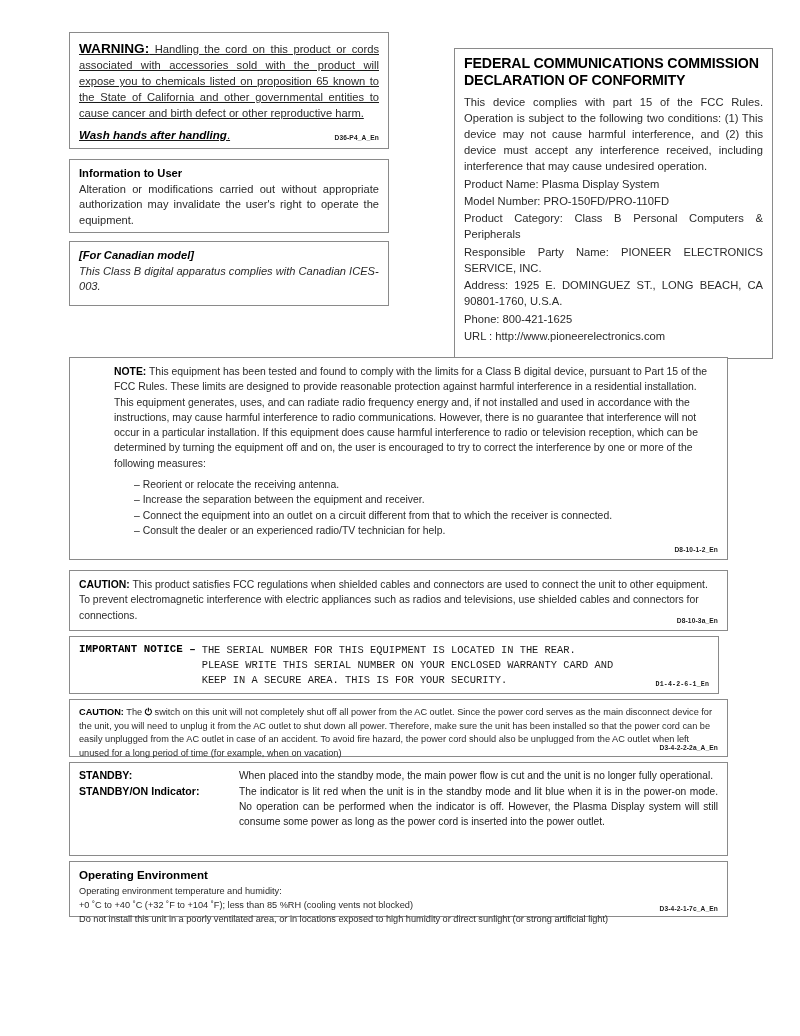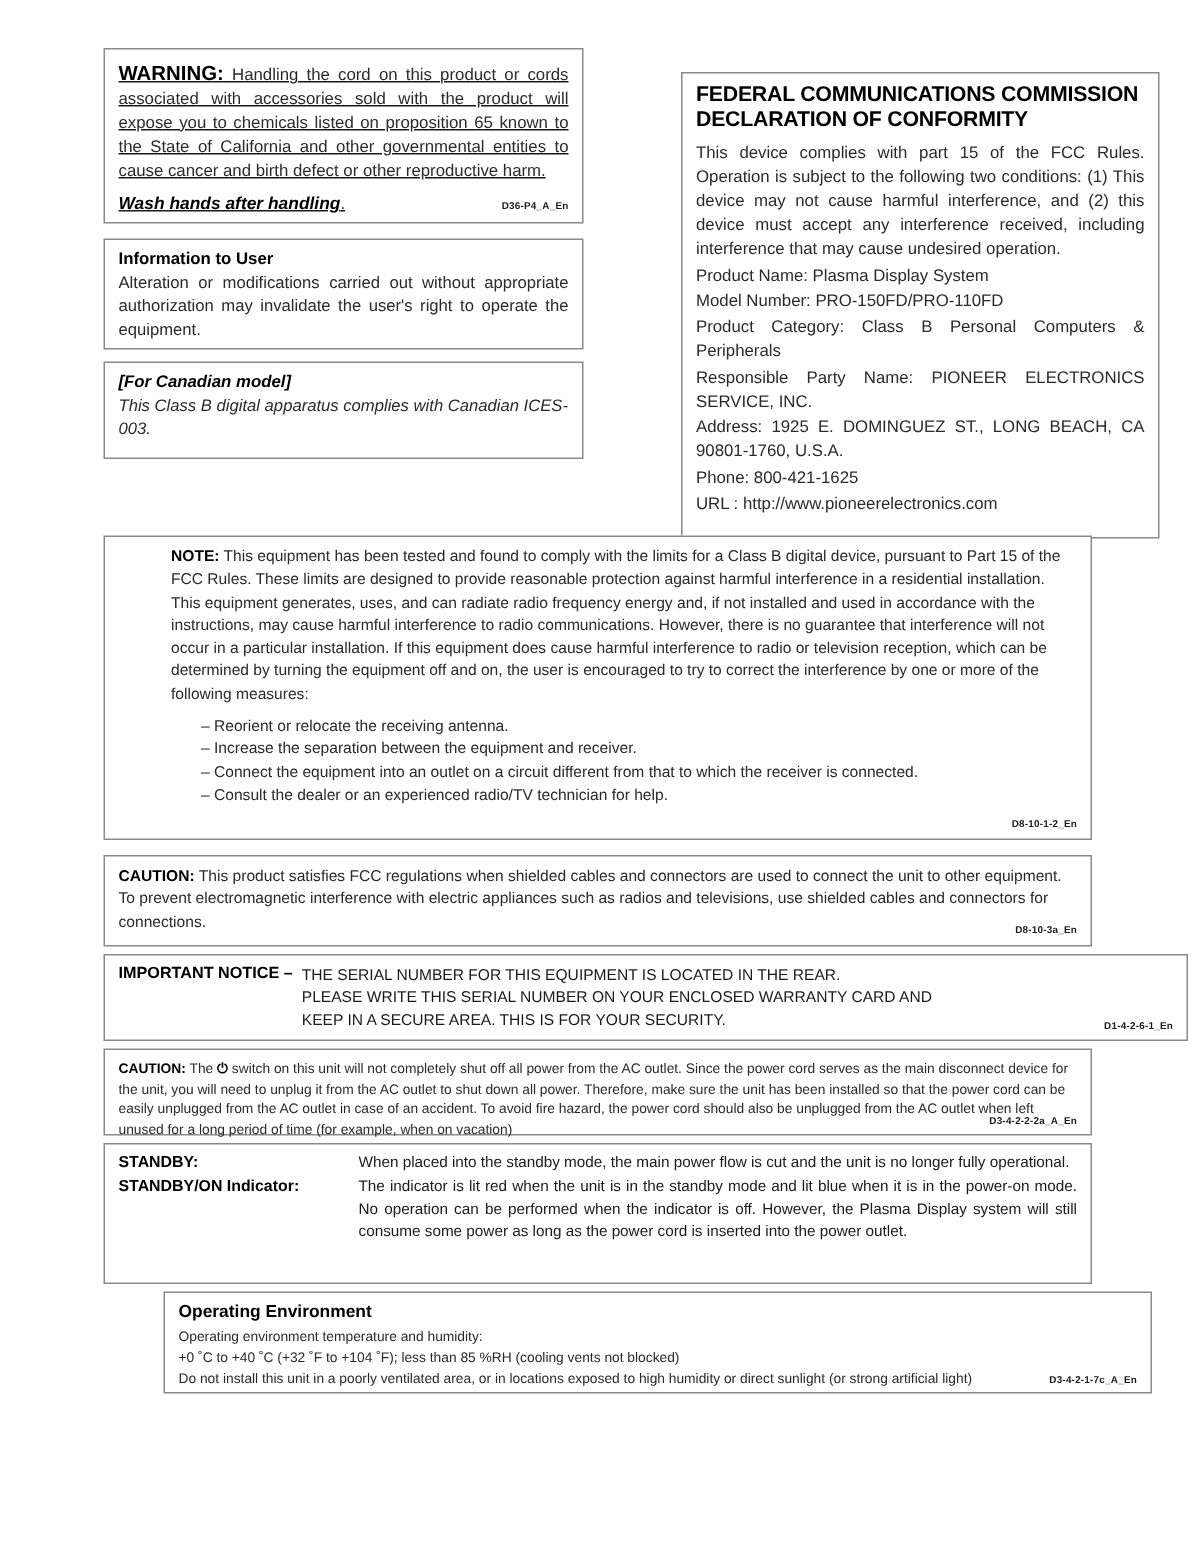--- a/index.html
+++ b/index.html
@@ -75,40 +75,40 @@
 
   
   #note-box { left: 69px; top: 357px; width: 659px; height: 203px; padding-left: 44px; }
   #note-box p { font-size: 10.4px; line-height: 1.47; }
   #note-box .measures { margin-top: 6px; }
   #note-box .measures p { padding-left: 20px; }
 
   #caution-fcc-box { left: 69px; top: 570px; width: 659px; height: 61px; }
   #caution-fcc-box p { font-size: 10.4px; line-height: 1.47; }
 
-  #important-notice-box { left: 69px; top: 636px; width: 723px; height: 58px; }
+  #important-notice-box { left: 69px; top: 636px; width: 650px; height: 58px; font-family: Liberation Mono, monospace; }
   #important-notice-box .inrow { display: flex; }
   #important-notice-box .inlabel {
     font-weight: bold; font-size: 10.8px; color: #000;
     white-space: nowrap; padding-right: 6px;
   }
   #important-notice-box .intext { font-size: 10.4px; line-height: 1.45; }
 
   #caution-power-box { left: 69px; top: 699px; width: 659px; height: 58px; }
   #caution-power-box p { font-size: 9.2px; line-height: 1.47; }
 
   #standby-box { left: 69px; top: 762px; width: 659px; height: 94px; }
   #standby-box .srow { display: flex; margin-bottom: 1px; }
   #standby-box .slabel {
     font-weight: bold; font-size: 10.6px; color: #000;
     width: 160px; flex: 0 0 160px; white-space: nowrap;
   }
   #standby-box .stext { font-size: 10.2px; line-height: 1.46; flex: 1; }
 
-  #operating-env-box { left: 69px; top: 861px; width: 659px; height: 68px; margin-left: 40px; }
+  #operating-env-box { left: 69px; top: 861px; width: 659px; height: 56px; }
   #operating-env-box .hd { font-size: 11.6px; margin-bottom: 3px; }
   #operating-env-box p { font-size: 9.2px; line-height: 1.5; }
 </style>
 </head>
 <body>
 
 <div class="page">
 
   <div class="box" id="warning-box">
     <p class="just"><span class="wtitle">WARNING:</span><span> Handling the cord on this product or cords associated with accessories sold with the product will expose you to chemicals listed on proposition 65 known to the State of California and other governmental entities to cause cancer and birth defect or other reproductive harm.</span></p>

